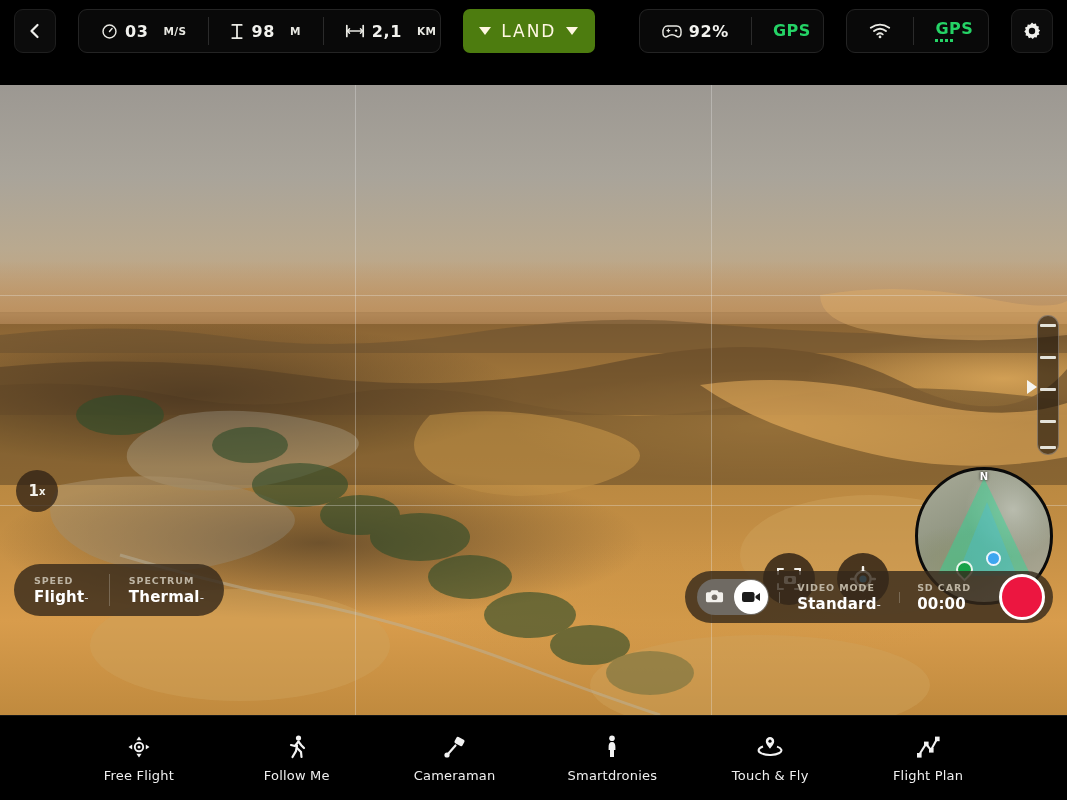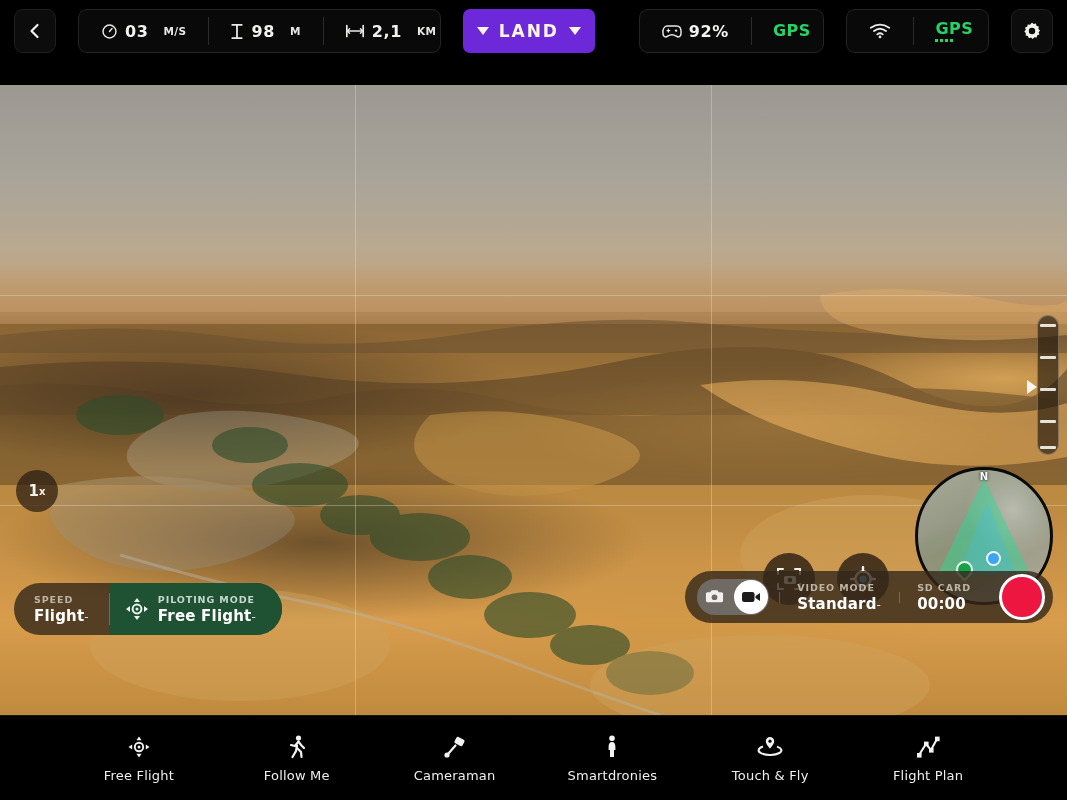--- a/index.html
+++ b/index.html
@@ -31,23 +31,23 @@
   }
   .pill-cell + .pill-cell::before{
     content:""; position:absolute; left:0; top:8px; bottom:8px; width:1px; background:#2b2b2b;
   }
   .tval{
     color:#f2f2ee; font-size:16px; font-weight:bold; letter-spacing:.6px;
     font-family:"DejaVu Sans", sans-serif;
   }
   .tunit{ color:#e8e8e2; font-size:10.5px; font-weight:bold; letter-spacing:.4px; margin-left:8px;}
   .land-btn{
-    height:44px; min-width:132px; border-radius:7px; background:#6d28d9;
+    height:44px; min-width:132px; border-radius:7px; background:#4d7c0f;
     display:flex; align-items:center; justify-content:center; gap:10px;
-    color:#fff7e2; font-size:17px; font-weight:bold; letter-spacing:2px; cursor:pointer;
+    color:#fff7e2; font-size:17px; font-weight:normal; letter-spacing:2px; cursor:pointer;
   }
   .caret{ width:0;height:0;border-left:6px solid transparent;border-right:6px solid transparent;border-top:8px solid #fff7e2; }
   .gps-badge{
     color:#25d366; font-size:16px; font-weight:bold; letter-spacing:.5px;
     line-height:1; text-align:center;
   }
   .gps-badge .bars{
     display:block; margin-top:2px; height:3px; width:20px;
     background:repeating-linear-gradient(90deg,#25d366 0 3px, transparent 3px 5px);
   }
@@ -125,21 +125,21 @@
   .mm-cone2{
     position:absolute; left:52%; bottom:26px; width:0;height:0; transform:translateX(-50%);
     border-left:30px solid transparent; border-right:30px solid transparent;
     border-bottom:74px solid rgba(70,190,220,.35);
   }
   .mm-home{ position:absolute; left:38px; bottom:24px; width:17px;height:17px;border-radius:50% 50% 50% 0; transform:rotate(-45deg); background:#17a34a; border:2px solid #e9f7ee;}
   .mm-drone{ position:absolute; left:68px; bottom:36px; width:15px;height:15px;border-radius:50%; background:#3ea6f0; border:2px solid #eaf5fd;}
 
   
   .lpanel{
-    position:absolute; left:14px; bottom:80px; height:52px; display:flex;
+    position:absolute; left:14px; bottom:99px; height:52px; display:flex;
     border-radius:26px; overflow:hidden; background:rgba(52,40,26,.80);
   }
   .lcell{ display:flex; flex-direction:column; justify-content:center; padding:0 20px; position:relative; cursor:pointer;}
   .lcell + .lcell::before{ content:""; position:absolute;left:0;top:10px;bottom:10px;width:1px;background:rgba(255,255,255,.22);}
   .lcap{ color:#bdb4a3; font-size:9.5px; font-weight:bold; letter-spacing:.9px; text-transform:uppercase; margin-bottom:2px;}
   .lval{ color:#fff; font-size:15px; font-weight:bold; letter-spacing:.2px;}
   .lval .dd{ font-size:12px; color:#ddd; font-weight:normal;}
   .lcell.mode{ background:#1e5233; display:flex; flex-direction:row; align-items:center; gap:9px; padding-left:16px; padding-right:26px;}
   .mode-txts{ display:flex; flex-direction:column; justify-content:center;}
 
@@ -338,31 +338,24 @@
       <span class="mm-n">N</span>
     </div>
 
     <div class="lpanel">
       <div class="lcell">
         <span class="lcap">SPEED</span>
         <span class="lval">
           <span>Flight</span><span class="dd">-</span>
         </span>
       </div>
-      <div class="lcell mode">
-        <svg width="24" height="24" viewBox="0 0 24 24">
-          <circle cx="12" cy="12" r="4.4" fill="none" stroke="#eaf6ee" stroke-width="2"></circle>
-          <circle cx="12" cy="12" r="1.5" fill="#eaf6ee"></circle>
-          <path d="M12 1 L15 5 H9 Z M12 23 L9 19 H15 Z M1 12 L5 9 V15 Z M23 12 L19 15 V9 Z" fill="#eaf6ee"></path>
-        </svg>
-        <span class="mode-txts">
-          <span class="lcap" style="color:#c6d8cb">PILOTING MODE</span>
-          <span class="lval">
-            <span>Free Flight</span><span class="dd">-</span>
-          </span>
+      <div class="lcell">
+        <span class="lcap">SPECTRUM</span>
+        <span class="lval">
+          <span>Thermal</span><span class="dd">-</span>
         </span>
       </div>
     </div>
 
     <div class="rpanel">
       <div class="pvtoggle">
         <span class="pv-photo">
           <svg width="19" height="16" viewBox="0 0 20 16">
             <path d="M7 2 H13 L14.5 4 H17.5 A1.6 1.6 0 0 1 19 5.6 V13 A1.6 1.6 0 0 1 17.5 14.6 H2.5 A1.6 1.6 0 0 1 1 13 V5.6 A1.6 1.6 0 0 1 2.5 4 H5.5 Z" fill="#f2f0ec"></path>
             <circle cx="10" cy="9.3" r="3" fill="#6f6a63"></circle>

